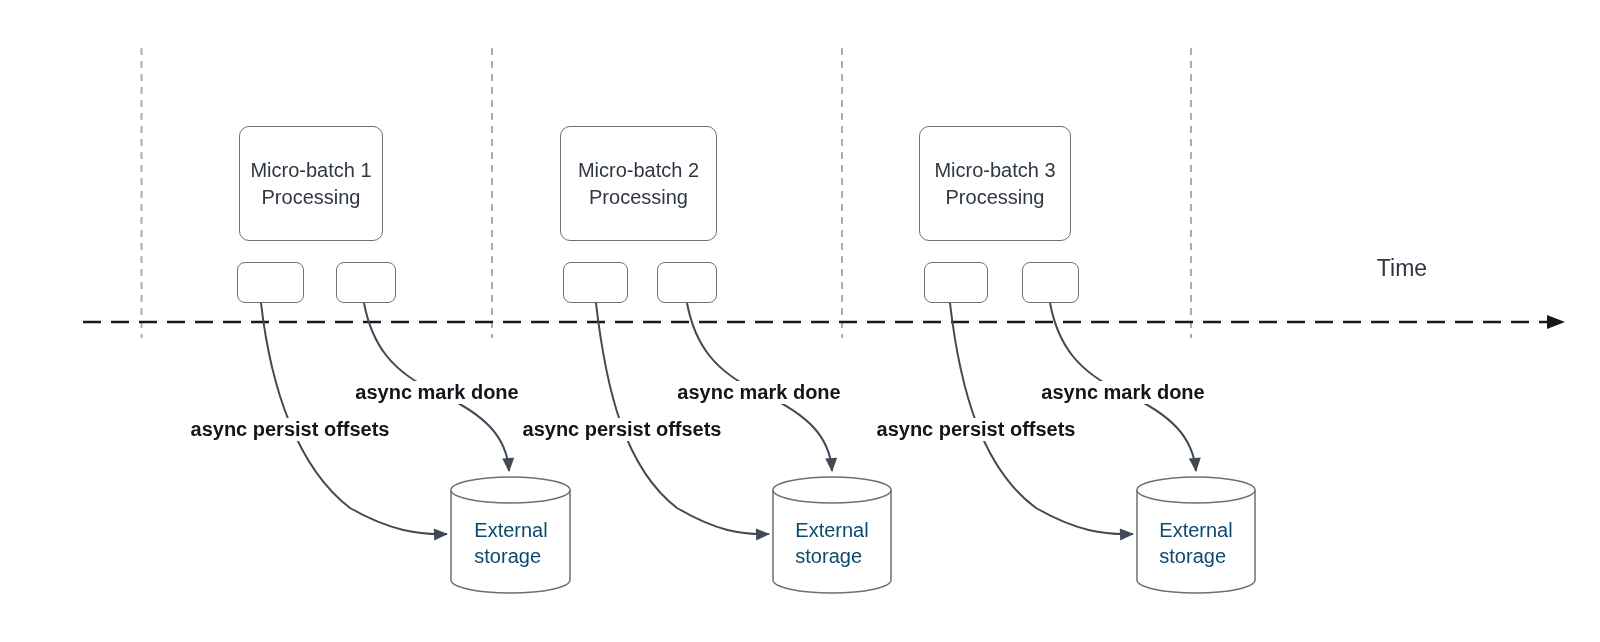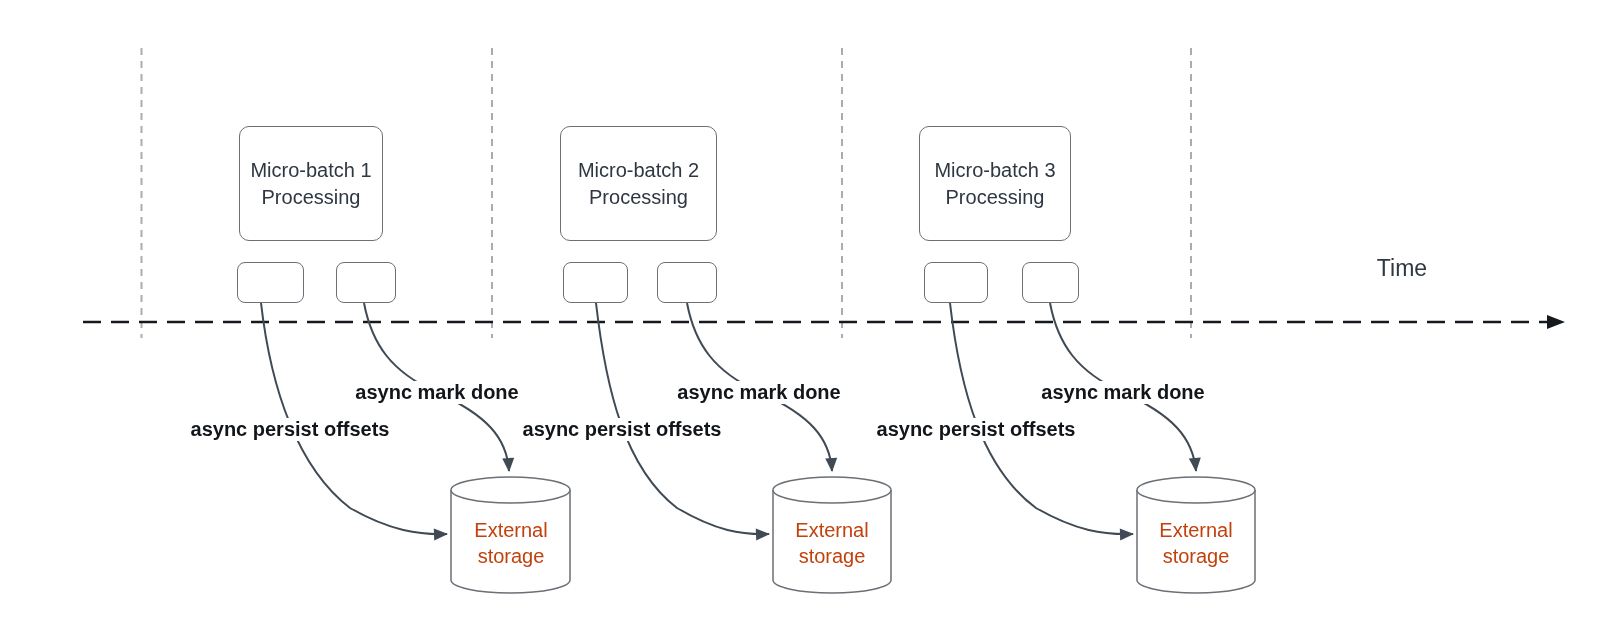--- a/index.html
+++ b/index.html
@@ -63,24 +63,24 @@
   .lm1 { left: 437px;  top: 381px; }
   .lp2 { left: 622px;  top: 418px; }
   .lm2 { left: 759px;  top: 381px; }
   .lp3 { left: 976px;  top: 418px; }
   .lm3 { left: 1123px; top: 381px; }
 
   
   .storage-label {
     position: absolute;
     transform: translateX(-50%);
-    text-align: center;
+    text-align: left;
     font-size: 20px;
     line-height: 26px;
-    color: #c2410c;
+    color: #0c4a6e;
     white-space: nowrap;
   }
   .st1 { left: 511px;  top: 517px; }
   .st2 { left: 832px;  top: 517px; }
   .st3 { left: 1196px; top: 517px; }
 
   
   .time-label {
     position: absolute;
     left: 1385px;

